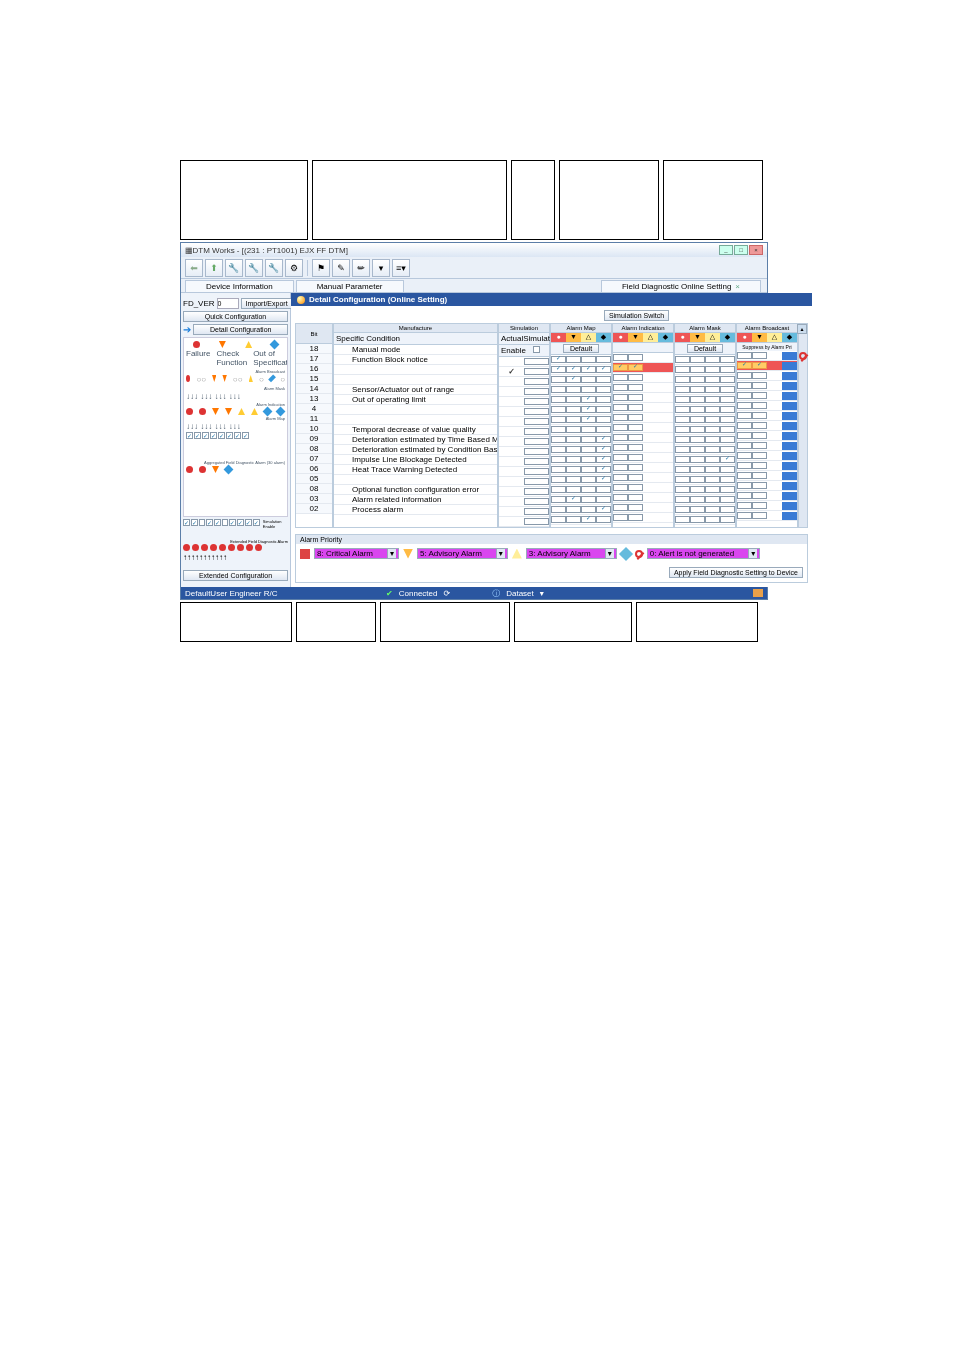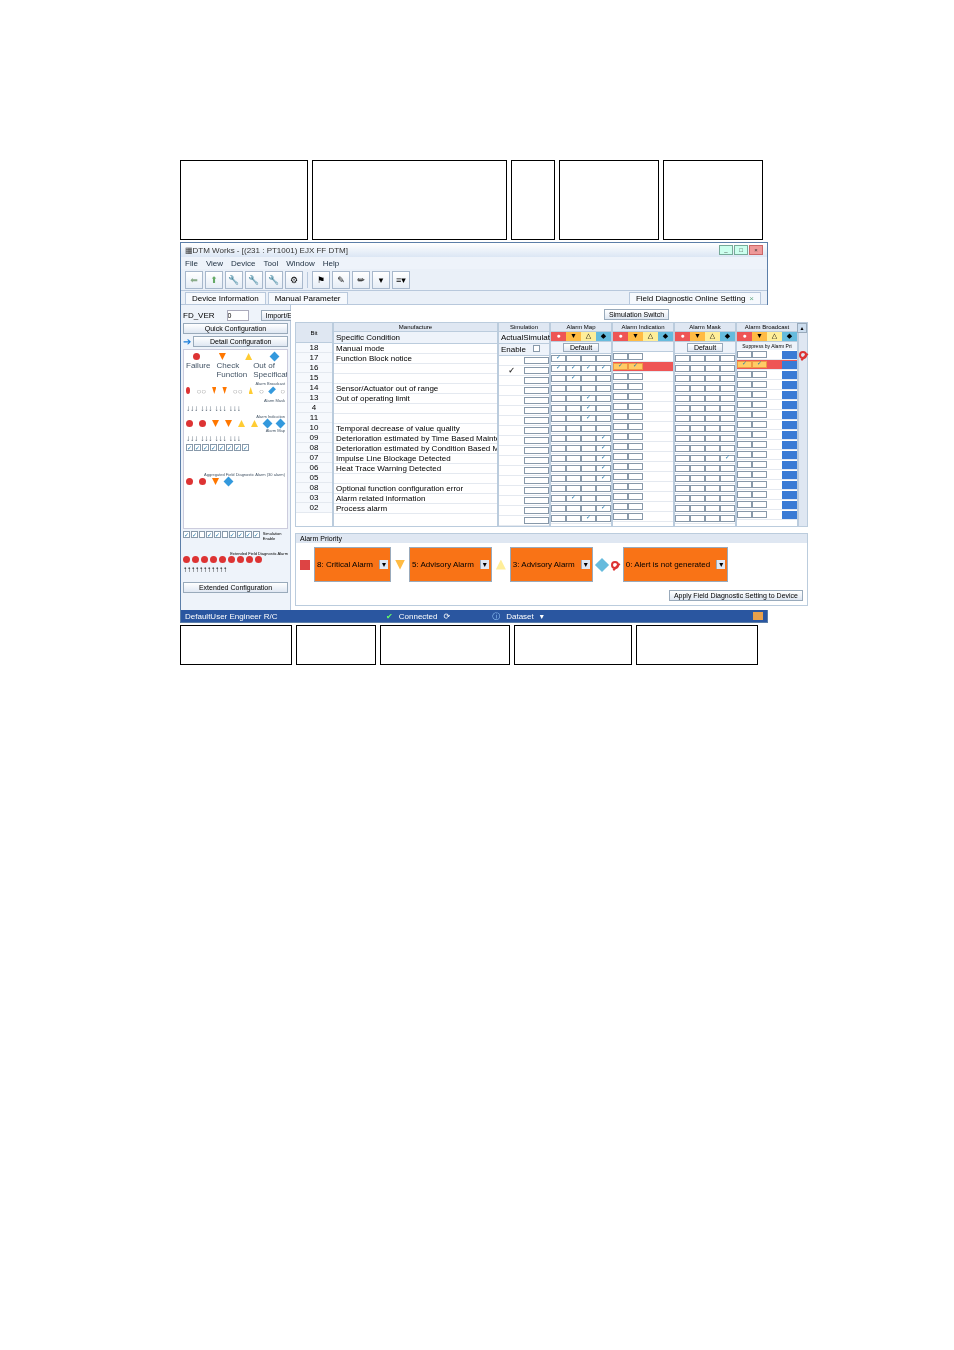--- a/index.html
+++ b/index.html
@@ -9,25 +9,25 @@
 .cbox{border:1px solid #000;height:80px;background:#fff}
 .appwin{border:1px solid #5b7ea8;background:#e8eef5}
 .titlebar{background:linear-gradient(#fff,#dbe6f4);height:14px;display:flex;align-items:center;padding:0 4px;font-size:7px;color:#333}
 .titlebar .winbtns{margin-left:auto;display:flex;gap:1px}
 .winbtn{width:14px;height:10px;border:1px solid #7a9;background:#cfe;font-size:6px;text-align:center;line-height:8px}
 .winbtn.x{background:#e99;border-color:#c66}
 .menubar{background:#eef3fa;height:12px;display:flex;gap:8px;padding:0 4px;font-size:7px;color:#234;align-items:center}
 .toolbar{background:#eaf0f8;height:22px;display:flex;align-items:center;padding:0 4px;gap:2px;border-bottom:1px solid #b8c8dc}
 .tbtn{width:18px;height:18px;border:1px solid #a8b8cc;background:linear-gradient(#fff,#e6edf6);display:flex;align-items:center;justify-content:center;font-size:9px}
 .tabsrow{background:#eaf0f8;height:14px;display:flex;align-items:flex-end;padding:0 4px;font-size:7px;border-bottom:1px solid #b8c8dc}
-.tab{padding:1px 6px;border:1px solid #b8c8dc;border-bottom:none;background:#f6f9fd;margin-right:2px}
+.tab{padding:1px 20px;border:1px solid #b8c8dc;border-bottom:none;background:#f6f9fd;margin-right:2px}
 .tab .x{margin-left:4px;color:#6a8;cursor:pointer}
 .body{display:flex;background:#fff}
 .left{width:110px;border-right:1px solid #b8c8dc;background:#eef3fa;padding:2px}
-.fdver{display:flex;gap:12px;align-items:center;margin:2px 0}
+.fdver{display:flex;gap:2px;align-items:center;margin:2px 0}
 .fdver input{width:22px;height:11px;font-size:7px;border:1px solid #aab}
 .btn{background:linear-gradient(#fff,#dfe7f2);border:1px solid #9ab;padding:1px 4px;font-size:7px;text-align:center}
 .btn.full{display:block;margin:2px 0}
 .collapse{width:12px;height:12px;border:1px solid #9ab;background:#fff;text-align:center;font-size:8px;line-height:10px;margin-left:auto}
 .diagpanel{background:#fff;border:1px solid #ccd;margin:2px 0;padding:2px;font-size:5px;color:#456;height:180px;position:relative;overflow:hidden}
 .diagpanel .row{display:flex;gap:6px;margin:1px 0}
 .sym{width:7px;height:7px;display:inline-block}
 .red{background:#d33;border-radius:50%}
 .yel{background:#fc3}
 .blu{background:#39d;transform:rotate(45deg)}
@@ -36,39 +36,39 @@
 .bluebar .orb{width:8px;height:8px;background:radial-gradient(circle at 30% 30%,#ffb,#f80);border-radius:50%}
 .content{flex:1;background:#fff;padding:4px;display:flex;flex-direction:column;gap:2px}
 .simswitch{align-self:center;margin-left:170px}
 .grid{display:flex;font-size:6px}
 .gcol{border:1px solid #bcd}
 .ghdr{background:#dfe7f2;text-align:center;padding:1px;border-bottom:1px solid #bcd;font-size:6px}
 .gsubhdr{background:#eef3fa;padding:1px 2px;border-bottom:1px solid #bcd}
 .bitcol{width:38px}
 .mancol{width:165px}
 .bitcell{height:10px;border-bottom:1px solid #e4e9f0;padding:0 2px;background:#f6f9fd;text-align:center}
-.mancell{height:10px;border-bottom:1px solid #e4e9f0;padding:0 2px;white-space:nowrap;overflow:hidden}
+.mancell{height:10px;border-bottom:1px solid #e4e9f0;padding:0 18px;white-space:nowrap;overflow:hidden}
 .simcol{width:52px}
 .mapcol,.indcol,.maskcol,.bccol{width:62px}
 .iconhdr{display:flex;height:10px;border-bottom:1px solid #bcd}
 .iconhdr span{flex:1;text-align:center;font-size:7px}
 .i-f{background:#e55;color:#fff}
 .i-c{background:#fb4}
 .i-s{background:#fe9}
 .i-m{background:#6bd}
 .chkrow{display:flex;height:10px;border-bottom:1px solid #e4e9f0}
 .chkrow span{flex:1;display:flex;align-items:center;justify-content:center}
 .cb{width:7px;height:7px;border:1px solid #89a;background:#fff;display:inline-block}
 .cb.on::after{content:"✓";color:#27a;font-size:6px;position:relative;top:-2px}
 .cb.hl{background:#fc6;border-color:#e94}
 .priority{border:1px solid #bcd;margin-top:4px}
 .priority .hdr{background:#dfe7f2;padding:1px 4px;font-size:7px}
 .priority .row{display:flex;align-items:center;gap:4px;padding:4px}
 .pbox{width:10px;height:10px}
-.psel{border:1px solid #9ab;background:#f97316;padding:12px 2px;font-size:6px;display:flex;align-items:center;gap:6px}
+.psel{border:1px solid #9ab;background:#d946ef;padding:0 2px;font-size:6px;display:flex;align-items:center;gap:14px}
 .psel .dd{background:#dfe7f2;border-left:1px solid #9ab;padding:0 2px}
 .applybtn{margin-left:auto}
 .status{background:#2a56a0;color:#fff;height:12px;display:flex;align-items:center;padding:0 4px;font-size:7px;gap:8px}
 .status .mid{margin:0 auto;display:flex;gap:6px;align-items:center}
 .callouts-bot{display:flex;gap:4px;margin-top:2px}
 .scrollend{width:10px;background:#dfe7f2;border:1px solid #bcd;position:relative}
 .sup{font-size:5px;text-align:center;background:#eef3fa;padding:1px}
 .nosym{width:8px;height:8px;border:2px solid #d33;border-radius:50%;position:relative;display:inline-block}
 .nosym::after{content:"";position:absolute;width:9px;height:2px;background:#d33;transform:rotate(-45deg);top:3px;left:-1px}
 </style>
@@ -86,28 +86,20 @@
 
   <div class="appwin">
     <div class="titlebar">
       <span>▦</span>
       <span>DTM Works - [(231 : PT1001) EJX FF DTM]</span>
       <div class="winbtns">
         <div class="winbtn">_</div>
         <div class="winbtn">□</div>
         <div class="winbtn x">×</div>
       </div>
-    </div>
-    <div class="menubar">
-      <span>File</span>
-      <span>View</span>
-      <span>Device</span>
-      <span>Tool</span>
-      <span>Window</span>
-      <span>Help</span>
     </div>
     <div class="toolbar">
       <div class="tbtn" style="color:#8a8">⬅</div>
       <div class="tbtn" style="color:#6a6">⬆</div>
       <div class="tbtn">🔧</div>
       <div class="tbtn">🔧</div>
       <div class="tbtn">🔧</div>
       <div class="tbtn">⚙</div>
       <div style="width:1px;height:16px;background:#b8c8dc;margin:0 2px"></div>
       <div class="tbtn">⚑</div>
@@ -220,20 +212,24 @@
             <span class="sym red"></span>
             <span class="sym red"></span>
             <span class="sym red"></span>
           </div>
         <div class="row" style="display:flex;gap:2px;margin-top:2px">↑↑↑↑↑↑↑↑↑↑↑</div>
         <div style="height:6px"></div>
         <div class="btn full">Extended Configuration</div>
       </div>
 
       <div class="main">
+        <div class="bluebar">
+          <span class="orb"></span>
+          <span>Detail Configuration (Online Setting)</span>
+        </div>
         <div class="content">
           <div class="btn simswitch">Simulation Switch</div>
 
           <div class="grid">
             <div class="gcol bitcol">
               <div class="ghdr" style="height:20px;display:flex;align-items:center;justify-content:center">Bit</div>
               <div id="bitcells">
                   <div class="bitcell">18</div>
                   <div class="bitcell">17</div>
                   <div class="bitcell">16</div>

